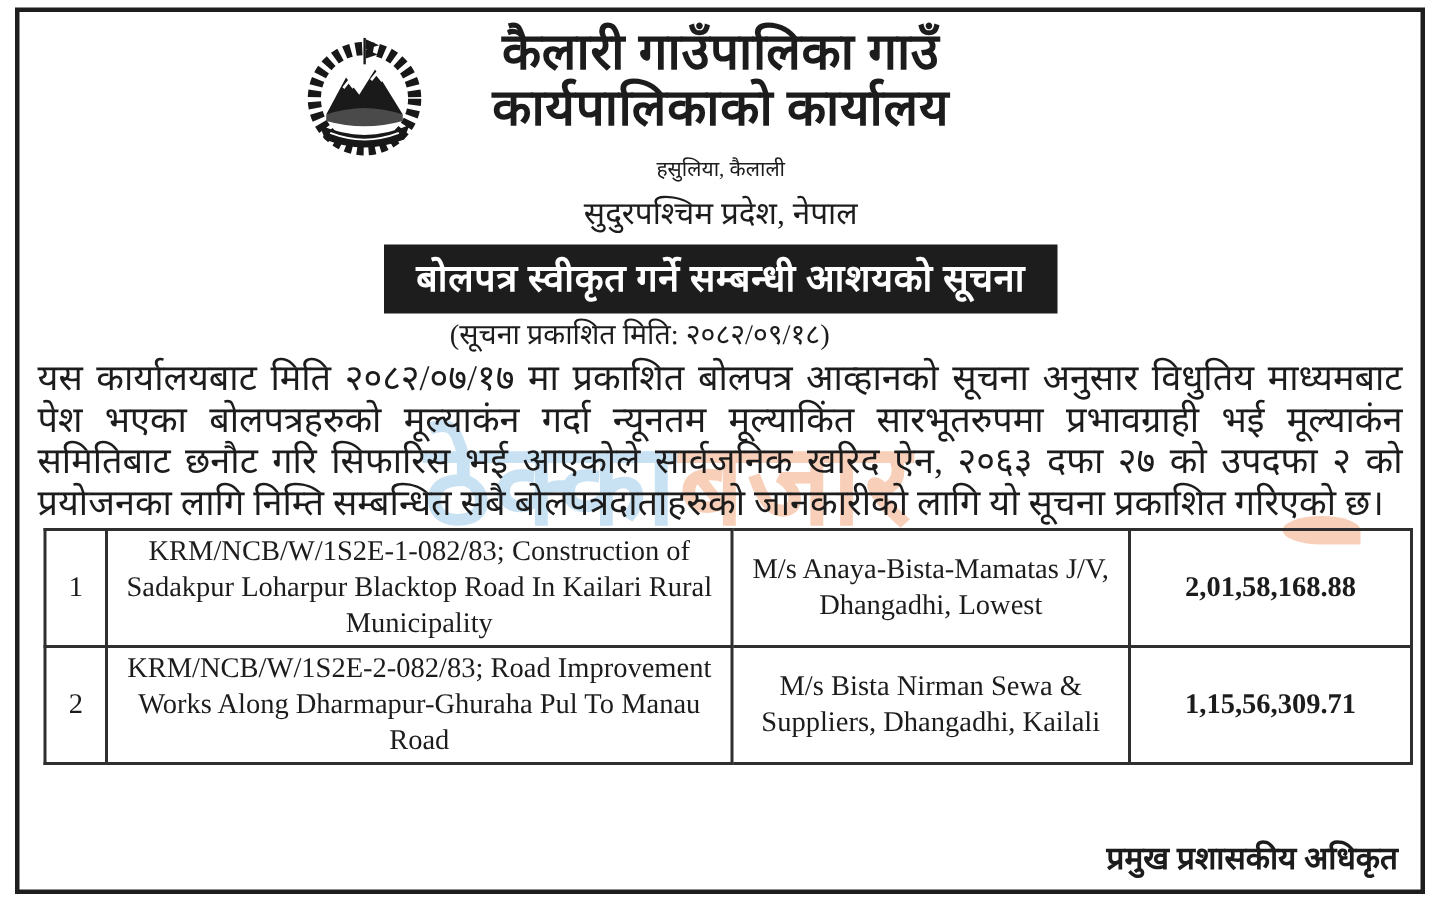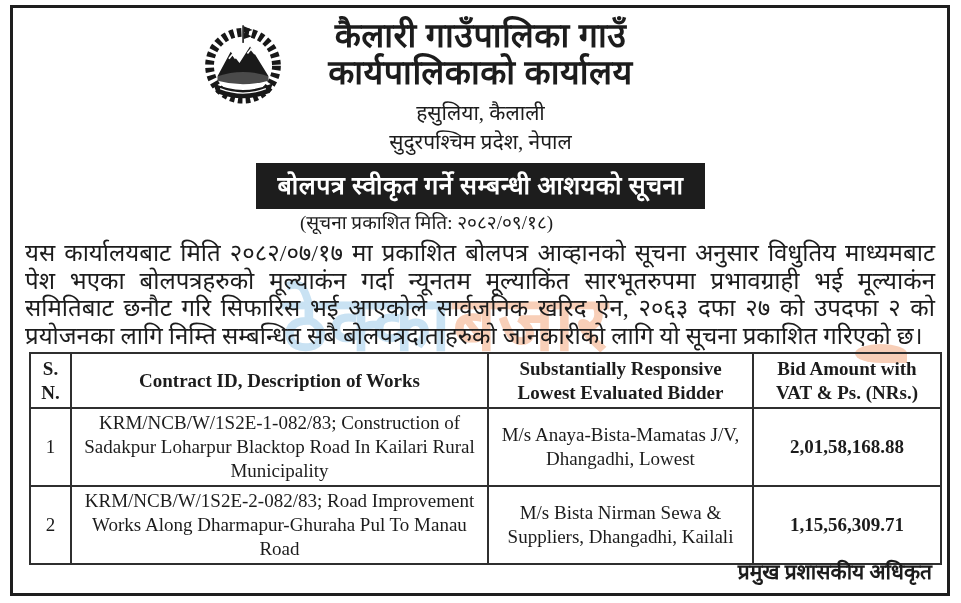--- a/index.html
+++ b/index.html
@@ -51,21 +51,21 @@
     text-align: center;
     z-index: 2;
   }
   .org-line {
     font-size: 34px;
     font-weight: bold;
     line-height: 37px;
     letter-spacing: 0.5px;
   }
   .addr-line1 {
-    font-size: 21px;
+    font-size: 14px;
     line-height: 27px;
     margin-top: 9px;
   }
   .addr-line2 {
     font-size: 21px;
     line-height: 31px;
   }
   .emblem {
     position: absolute;
     left: 197px; top: 20px;
@@ -188,26 +188,20 @@
 <div class="body-par">यस कार्यालयबाट मिति २०८२/०७/१७ मा प्रकाशित बोलपत्र आव्हानको सूचना अनुसार विधुतिय माध्यमबाट पेश भएका बोलपत्रहरुको मूल्याकंन गर्दा न्यूनतम मूल्याकिंत सारभूतरुपमा प्रभावग्राही भई मूल्याकंन समितिबाट छनौट गरि सिफारिस भई आएकोले सार्वजनिक खरिद ऐन, २०६३ दफा २७ को उपदफा २ को प्रयोजनका लागि निम्ति सम्बन्धित सबै बोलपत्रदाताहरुको जानकारीको लागि यो सूचना प्रकाशित गरिएको छ।</div>
 
 <table class="notice-table">
   <colgroup>
     <col class="col-sn">
       <col class="col-contract">
       <col class="col-bidder">
       <col class="col-amount">
   </colgroup>
   <tbody>
-      <tr class="row-head">
-    <th>S. N.</th>
-    <th>Contract ID, Description of Works</th>
-    <th>Substantially Responsive Lowest Evaluated Bidder</th>
-    <th>Bid Amount with VAT &amp; Ps. (NRs.)</th>
-  </tr>
   <tr class="row-1">
     <td>1</td>
     <td>KRM/NCB/W/1S2E-1-082/83; Construction of Sadakpur Loharpur Blacktop Road In Kailari Rural Municipality</td>
     <td>M/s Anaya-Bista-Mamatas J/V, Dhangadhi, Lowest</td>
     <td class="amount">2,01,58,168.88</td>
   </tr>
   <tr class="row-2">
     <td>2</td>
     <td>KRM/NCB/W/1S2E-2-082/83; Road Improvement Works Along Dharmapur-Ghuraha Pul To Manau Road</td>
     <td>M/s Bista Nirman Sewa &amp; Suppliers, Dhangadhi, Kailali</td>

